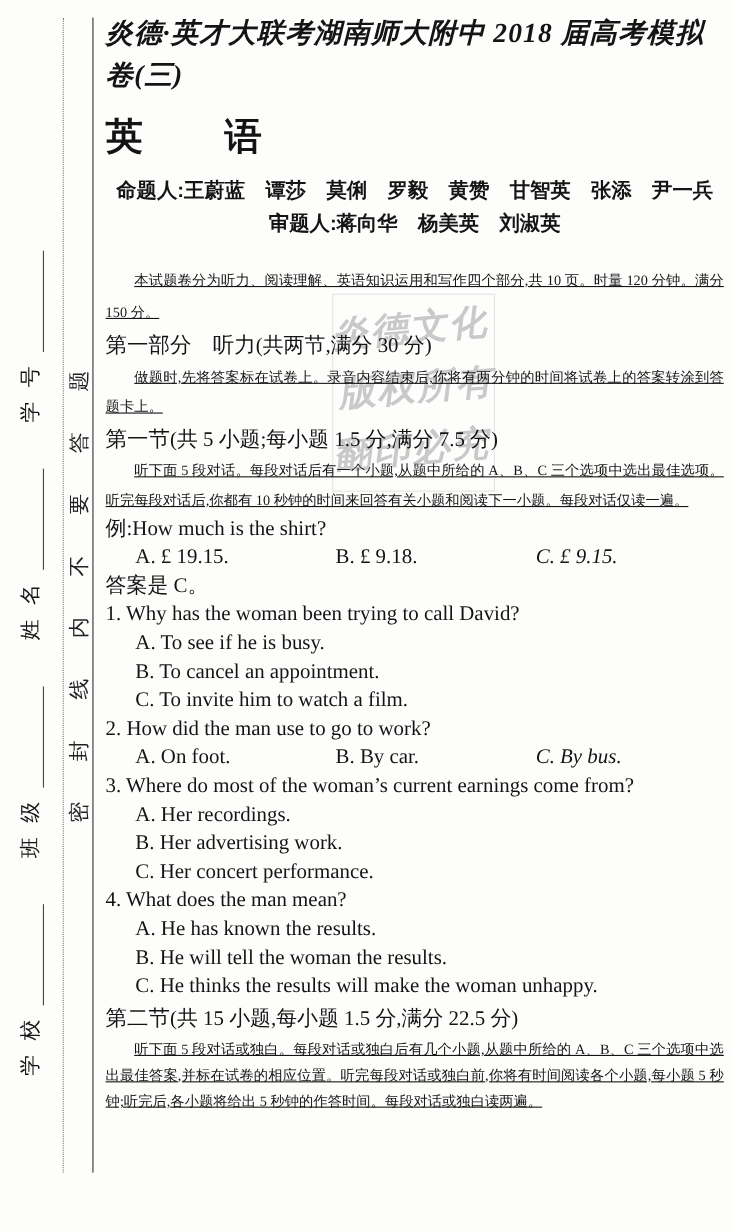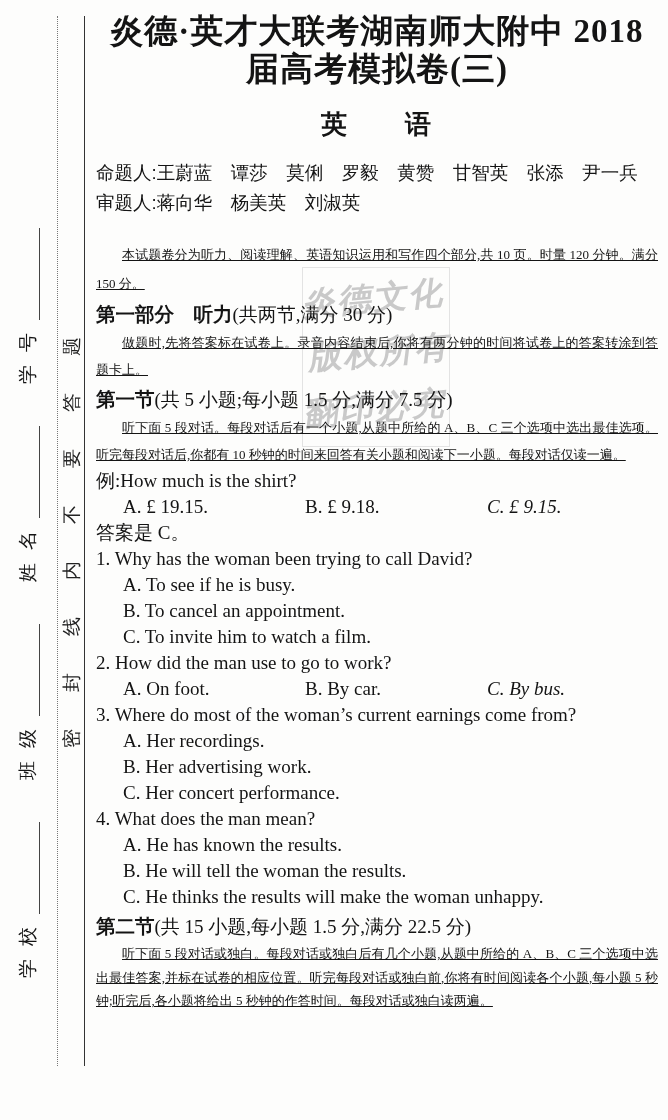--- a/index.html
+++ b/index.html
@@ -45,40 +45,41 @@
     font-family:"Liberation Sans","DejaVu Sans",sans-serif;
   }
   .wm-1{top:8px;left:2px;}
   .wm-2{top:62px;left:8px;}
   .wm-3{top:118px;left:4px;}
   
   .content{
     position:absolute;left:96px;top:12px;width:562px;z-index:2;
   }
   .exam-series{
-    font-size:33px;font-weight:bold;text-align:center;line-height:38px;
+    font-size:25px;font-weight:bold;text-align:left;line-height:38px;
     letter-spacing:1px;
+    font-style:italic;
   }
   .subject-title{
-    font-size:26px;font-weight:bold;text-align:center;line-height:46px;
+    font-size:34px;font-weight:bold;line-height:46px;
     margin-top:14px;letter-spacing:2px;
   }
   .people-line{
     font-family:"Liberation Sans","DejaVu Sans",sans-serif;
-    font-size:18.5px;font-weight:normal;text-align:left;line-height:30px;
+    font-size:18.5px;font-weight:bold;text-align:center;line-height:30px;
   }
   .setters{margin-top:10px;}
   .para{
     font-size:13px;line-height:27px;text-align:justify;text-indent:2em;text-decoration:underline;
   }
   .intro{margin-top:22px;line-height:29px;}
   .heading{font-size:19px;line-height:29px;margin-top:2px;}
   .h-bold{
     font-family:"Liberation Sans","DejaVu Sans",sans-serif;
-    font-weight:bold;font-size:19.5px;
+    font-weight:normal;font-size:19.5px;
   }
   .h-paren{font-size:19px;}
   .qblock{font-size:19px;line-height:26px;}
   .q-stem{line-height:26px;}
   .opt{padding-left:27px;line-height:26px;}
   .opt-row{padding-left:27px;line-height:26px;display:flex;justify-content:space-between;}
   .opt-col{flex:0 0 182px;}
   .opt-col:last-child{flex:1 0 auto;font-style:italic;}
   .s2-note{line-height:23.5px;margin-top:1px;}
   .footer{

